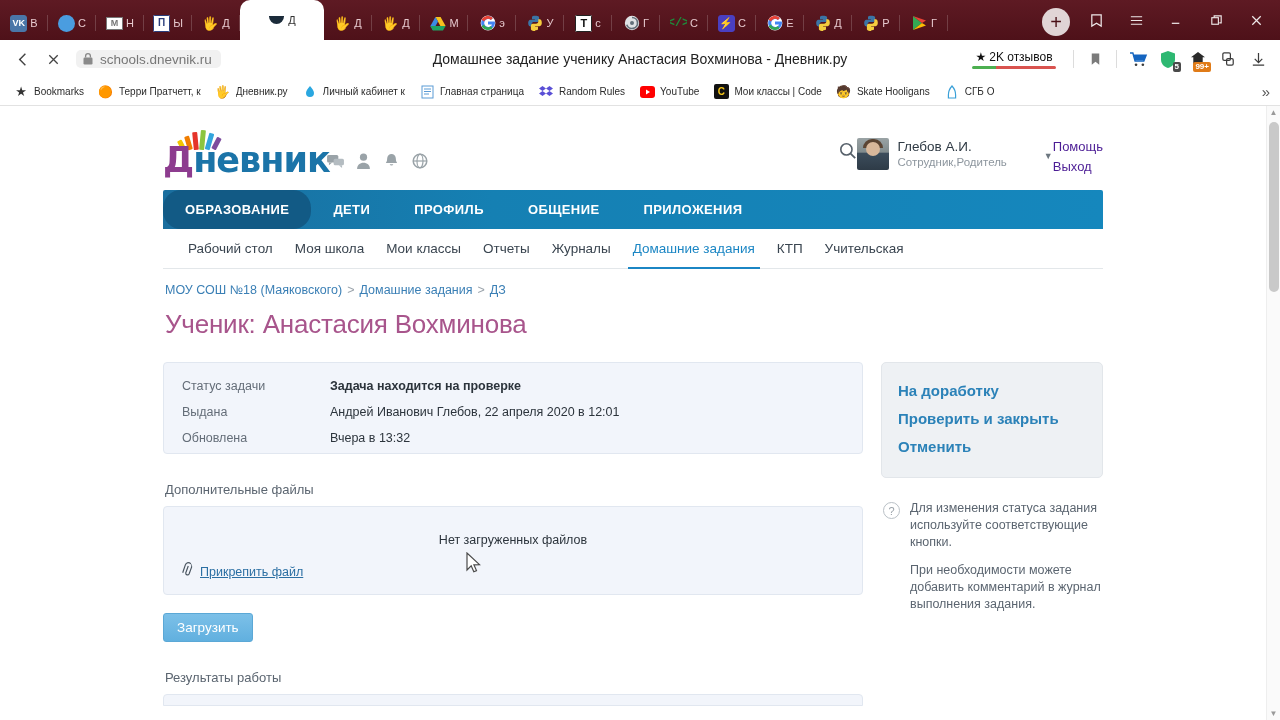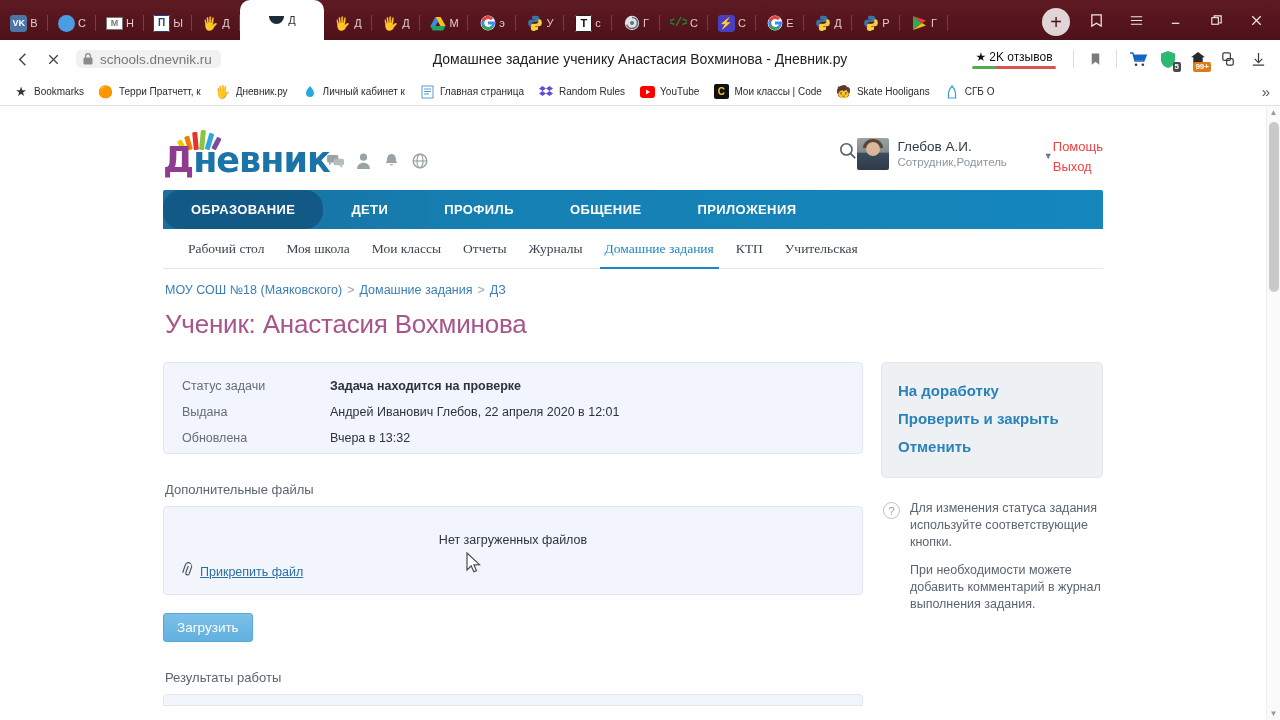--- a/index.html
+++ b/index.html
@@ -173,45 +173,44 @@
     border-radius:50%; background:#d8b79a;
   }
   .avatar::before {
     content:""; position:absolute; left:6px; top:1px; width:20px; height:9px;
     border-radius:10px 10px 0 0; background:#5b4433;
   }
   .uname { font-size: 13.5px; color:#2f3a44; line-height: 17px; }
   .urole { font-size: 11.5px; color:#8d969e; line-height:15px; }
   .caret { margin-left: 28px; color:#6d7780; font-size:9px; padding-top:4px;}
   .helplinks { display:flex; flex-direction:column; gap:2px; padding-top:2px;}
-  .helplinks a { font-size: 13px; color:#ef4444; text-decoration:none; line-height:18px;}
+  .helplinks a { font-size: 13px; color:#4c1d95; text-decoration:none; line-height:18px;}
 
   .mainnav {
     height: 39px; display:flex; align-items:stretch;
     background: linear-gradient(90deg,#1a6e9e 0%, #1580b3 35%, #1587bd 100%);
     border-radius: 2px 2px 0 0;
     overflow:hidden;
   }
   .mainnav a {
-    display:flex; align-items:center; padding: 0 28px;
+    display:flex; align-items:center; padding: 0 22px;
     color:#fff; text-decoration:none;
     font-size: 13px; font-weight: bold; letter-spacing:.4px;border-radius:18px;
   }
   .mainnav a.active { background: #125a85; }
 
   .subnav {
     height: 40px; display:flex; align-items:stretch;
     background:#fff; border-bottom: 1px solid #e3e7ea;
     padding-left: 14px;
   }
   .subnav a {
     display:flex; align-items:center; padding: 0 11px;
     font-size: 13.5px; color:#3a4550; text-decoration:none;
     position:relative;
-    font-family:Liberation Serif, serif;
   }
   .subnav a.active { color:#1b86c4; }
   .subnav a.active::after {
     content:""; position:absolute; left:6px; right:6px; bottom:-1px; height:2px; background:#1b86c4;
   }
 
   .breadcrumb { padding: 14px 0 0 2px; font-size:12.5px; }
   .breadcrumb a { color:#3a7fb5; text-decoration:none; }
   .breadcrumb span.sep { color:#9aa3ab; margin:0 5px; }
 

